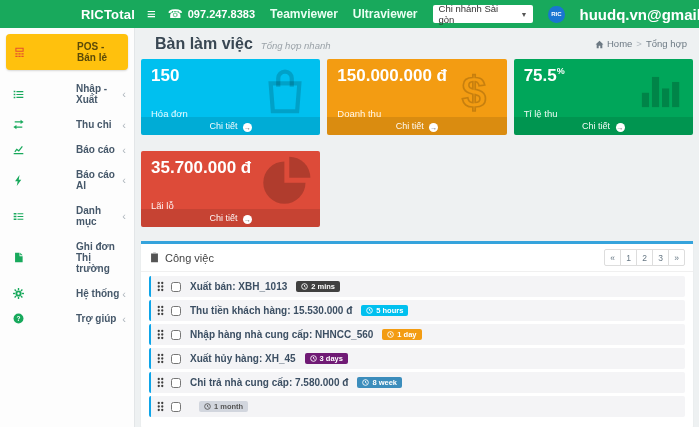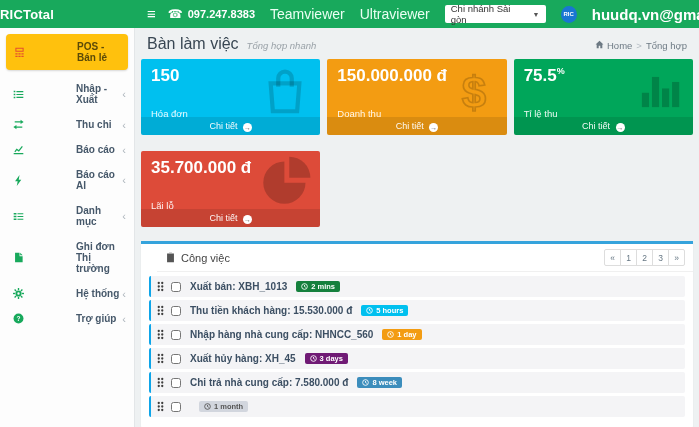--- a/index.html
+++ b/index.html
@@ -1,26 +1,26 @@
 <!DOCTYPE html>
 <html style="--navbar-green: #18a95c; --active-yellow: #ffc10d; --active-icon-red: #e4502e; --content-bg: #eef1f2; --panel-accent: #35a3dc; --avatar-blue: #1976d2;"><head>
 <meta charset="utf-8">
 <style>
   * { margin:0; padding:0; box-sizing:border-box; }
   html,body { width:699px; height:427px; overflow:hidden; }
   body { font-family:"Liberation Sans","DejaVu Sans",sans-serif; background:var(--content-bg,#eef1f2); font-size:11px; }
 
   
   .navbar { height:28px; background:var(--navbar-green,#18a95c); display:flex; align-items:center; color:#fff; }
-  .brand { width:135px; text-align:left; font-size:13px; font-weight:bold; letter-spacing:.2px; flex:0 0 135px; cursor:pointer; }
+  .brand { width:135px; text-align:right; font-size:13px; font-weight:bold; letter-spacing:.2px; flex:0 0 135px; cursor:pointer; }
   .hamburger { padding:0 12px; font-size:15px; line-height:28px; cursor:pointer; }
   .nav-right { margin-left:auto; display:flex; align-items:center; gap:15px; padding-right:10px; }
   .nav-phone { font-weight:bold; font-size:11px; display:flex; align-items:center; gap:5px; }
   .nav-phone .ph-ic { font-size:12px; }
-  .nav-link { font-size:14px; font-weight:400; color:#eafff3; cursor:pointer; }
+  .nav-link { font-size:12px; font-weight:700; color:#eafff3; cursor:pointer; }
   .branch-select { background:#fff; color:#333; border-radius:2px; height:18px; display:flex; align-items:center; gap:8px; padding:0 6px; font-size:9.5px; cursor:pointer; min-width:100px; justify-content:space-between; }
   .branch-select .caret { font-size:7px; color:#555; }
   .avatar { width:17px; height:17px; border-radius:50%; background:var(--avatar-blue,#1976d2); color:#fff; font-size:6px; font-weight:bold; display:flex; align-items:center; justify-content:center; }
   .nav-email { font-size:15px; font-weight:600; cursor:pointer; }
   .nav-cog { cursor:pointer; display:flex; align-items:center; }
   .nav-cog svg { width:13px; height:13px; }
 
   
   .wrap { display:flex; height:399px; }
   .sidebar { width:135px; flex:0 0 135px; background:#fdfdfd; border-right:1px solid #e3e6e8; padding-top:4px; }
@@ -31,40 +31,40 @@
   .side-item .s-icon { width:16px; flex:0 0 16px; display:flex; align-items:center; color:var(--navbar-green,#18a95c); }
   .side-item .s-icon svg { width:11px; height:11px; }
   .side-item .s-label { font-size:10px; font-weight:600;padding-left:47px; }
   .side-item .chev { margin-left:auto; color:#aeb6bd; font-size:11px; line-height:8px; }
   .side-item.active { background:var(--active-yellow,#ffc107); border-radius:4px; margin:2px 6px 6px 6px; padding:7px 8px; color:#4a3b00; box-shadow:0 1px 2px rgba(0,0,0,.15); }
   .side-item.active .s-icon { color:var(--active-icon-red,#e4502e); }
   .side-item.active .s-label { color:#5b4a08; }
 
   
   .content-header { display:flex; align-items:baseline; padding:7px 12px 5px 12px; }
-  .page-title { font-size:16px; font-weight:400; color:#394753; }
+  .page-title { font-size:16px; font-weight:700; color:#394753;margin-left:8px; }
   .page-subtitle { font-size:9.5px; font-style:italic; color:#9aa2a8; margin-left:8px; }
   .breadcrumb { margin-left:auto; font-size:9.5px; color:#6d7a84; display:flex; align-items:center; gap:4px; }
   .breadcrumb .sep { color:#b4bcc2; }
-  .breadcrumb .bc-home { display:flex; align-items:flex-start; gap:3px; cursor:pointer; }
+  .breadcrumb .bc-home { display:flex; align-items:flex-end; gap:3px; cursor:pointer; }
 
   
   .tiles { display:grid; grid-template-columns:1fr 1fr 1fr; gap:16px 7px; margin:1px 6px 0 6px; }
   .tile { position:relative; border-radius:2px; color:#fff; height:76px; overflow:hidden; }
   .tile-inner { padding:7px 10px; position:relative; z-index:2; }
   .tile-value { font-size:17px; font-weight:bold; }
   .tile-value sup { font-size:9px; }
   .tile-label { font-size:9.5px; color:rgba(255,255,255,.92); margin-top:22px; }
   .tile-icon { position:absolute; right:8px; top:4px; z-index:1; }
   .tile-footer { position:absolute; left:0; right:0; bottom:0; height:18px; background:rgba(0,0,0,.1); text-align:center; font-size:9px; line-height:18px; color:rgba(255,255,255,.95); cursor:pointer; z-index:3; }
   .tile-footer .arr { display:inline-block; width:9px; height:9px; background:#fff; border-radius:50%; color:#666; font-size:7px; line-height:9px; vertical-align:-1px; margin-left:3px; }
 
   
   .panel { margin:14px 6px 0 6px; background:#fff; border-top:3px solid var(--panel-accent,#35a3dc); box-shadow:0 1px 1px rgba(0,0,0,.12); border-radius:0 0 2px 2px; }
-  .panel-header { display:flex; align-items:center; padding:5px 8px; border-bottom:1px solid #f0f0f0;margin-left:16px; }
+  .panel-header { display:flex; align-items:center; padding:5px 8px; border-bottom:1px solid #f0f0f0; }
   .panel-title { font-size:11px; color:#444; display:flex; align-items:center; gap:5px; font-weight:400; }
   .pager { margin-left:auto; display:flex; }
   .page-btn { min-width:17px; height:17px; border:1px solid #ddd; background:#fff; margin-left:-1px; font-size:8.5px; color:#667784; display:flex; align-items:center; justify-content:center; padding:0 4px; cursor:pointer; }
   .page-btn:first-child { border-radius:2px 0 0 2px; }
   .page-btn:last-child { border-radius:0 2px 2px 0; }
 
   .task-list { padding:4px 8px 8px 8px; }
   .task-row { display:flex; align-items:center; background:#f4f4f6; border-left:2px solid #0ea5e9; border-radius:2px; height:21px; margin-bottom:3px; padding:0 6px; }
   .grip { color:#3d3d3d; display:flex; align-items:center; cursor:grab; margin-right:7px; }
   .task-check { width:10px; height:10px; margin-right:9px; cursor:pointer; }
@@ -295,21 +295,21 @@
                 <circle cx="2" cy="2" r="1.3"></circle>
                 <circle cx="6" cy="2" r="1.3"></circle>
                 <circle cx="2" cy="6" r="1.3"></circle>
                 <circle cx="6" cy="6" r="1.3"></circle>
                 <circle cx="2" cy="10" r="1.3"></circle>
                 <circle cx="6" cy="10" r="1.3"></circle>
               </svg>
     </span>
     <input type="checkbox" class="task-check" style="">
     <span class="task-title">Xuất bán: XBH_1013</span>
-    <span class="badge" style="background: #15803d; color: rgb(255, 255, 255); align-items: flex-end;">
+    <span class="badge" style="background: #404040; color: rgb(255, 255, 255); align-items: flex-end;">
       <svg viewBox="0 0 16 16" fill="none" stroke="currentColor" stroke-width="2">
                 <circle cx="8" cy="8" r="6.5"></circle>
                 <path d="M8 4.5V8l2.8 1.8"></path>
               </svg>
       <span class="b-label">2 mins</span>
     </span>
   </div>
           <div class="task-row">
     <span class="grip">
       <svg width="7" height="11" viewBox="0 0 8 12" fill="currentColor">

